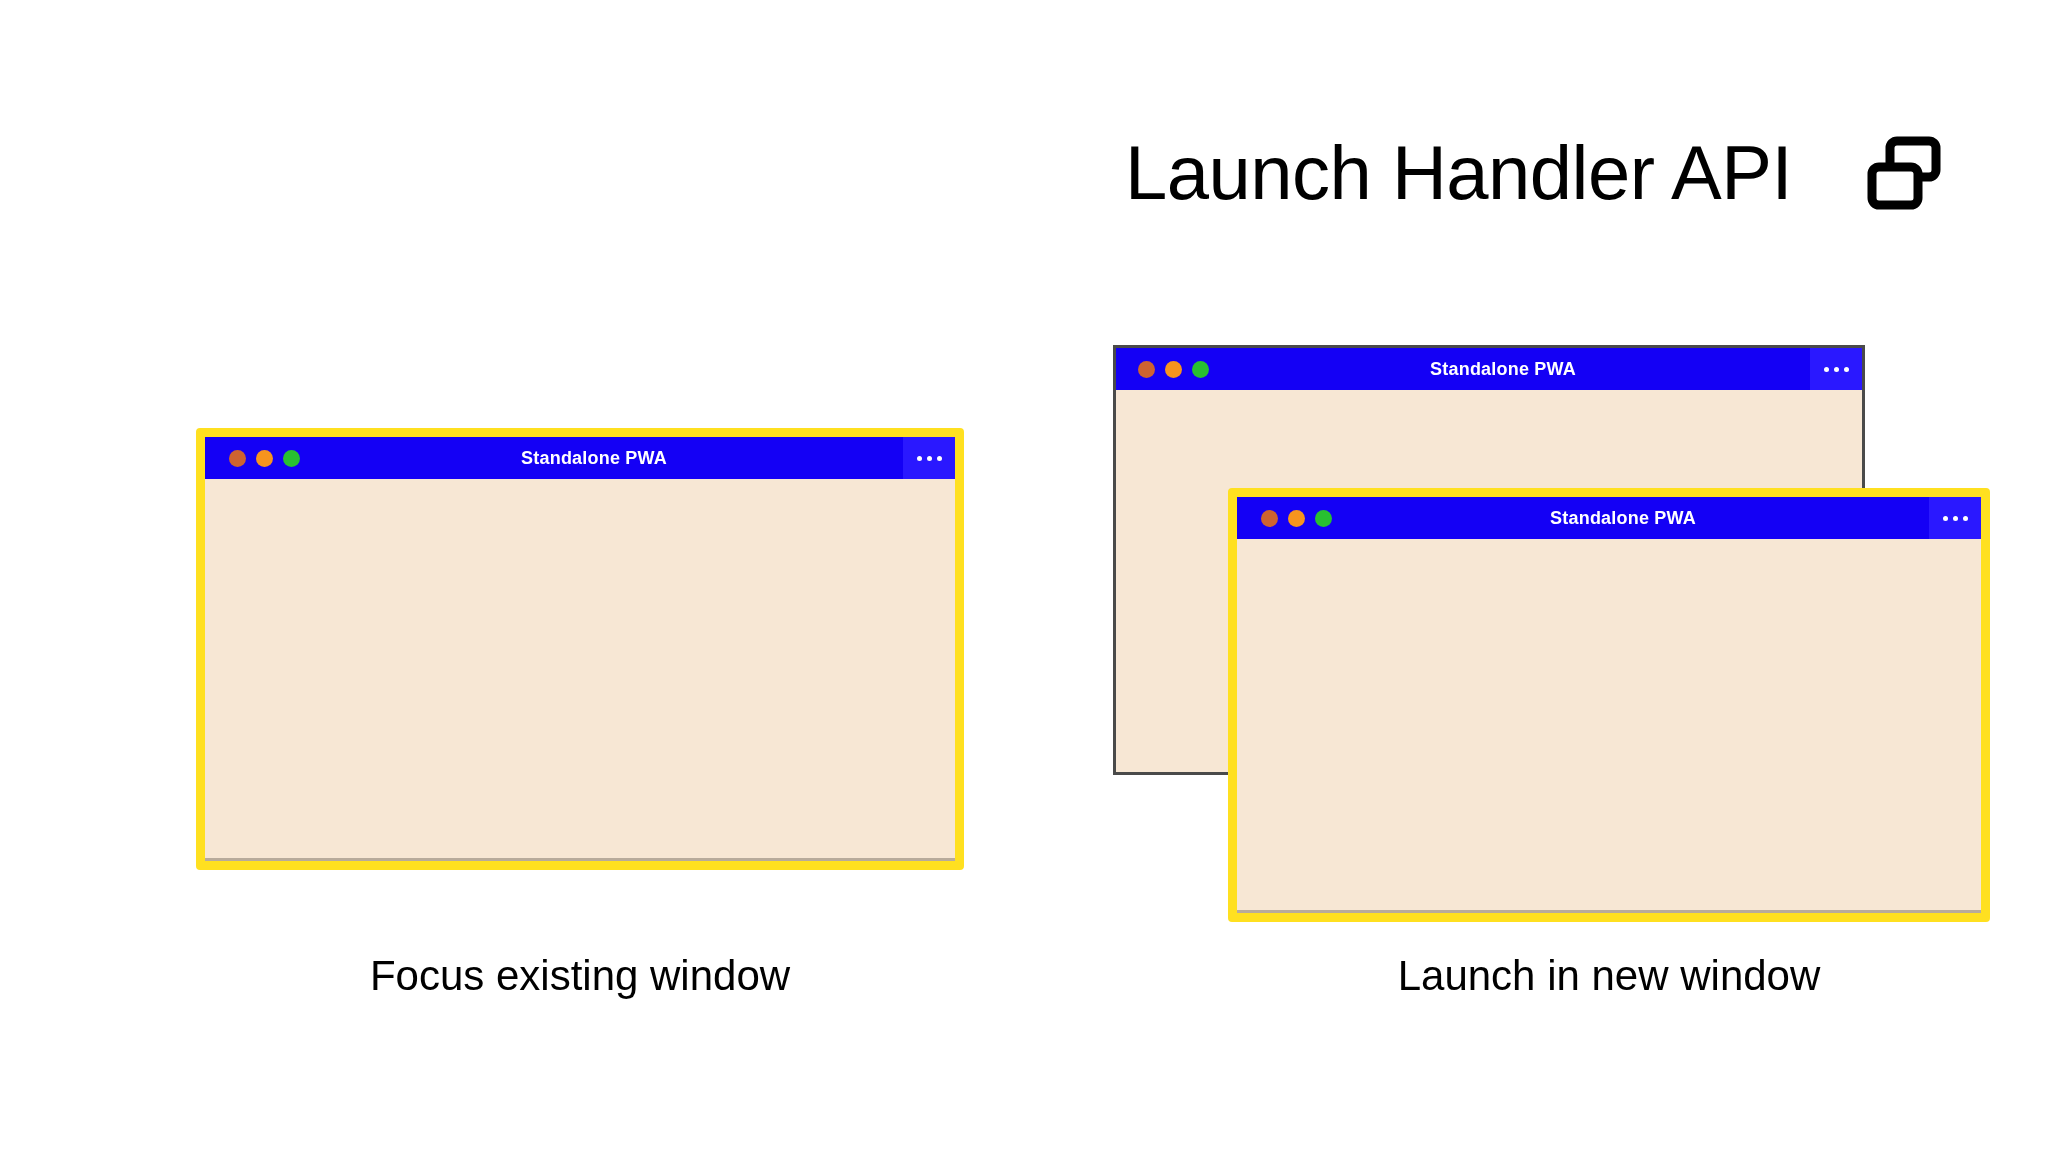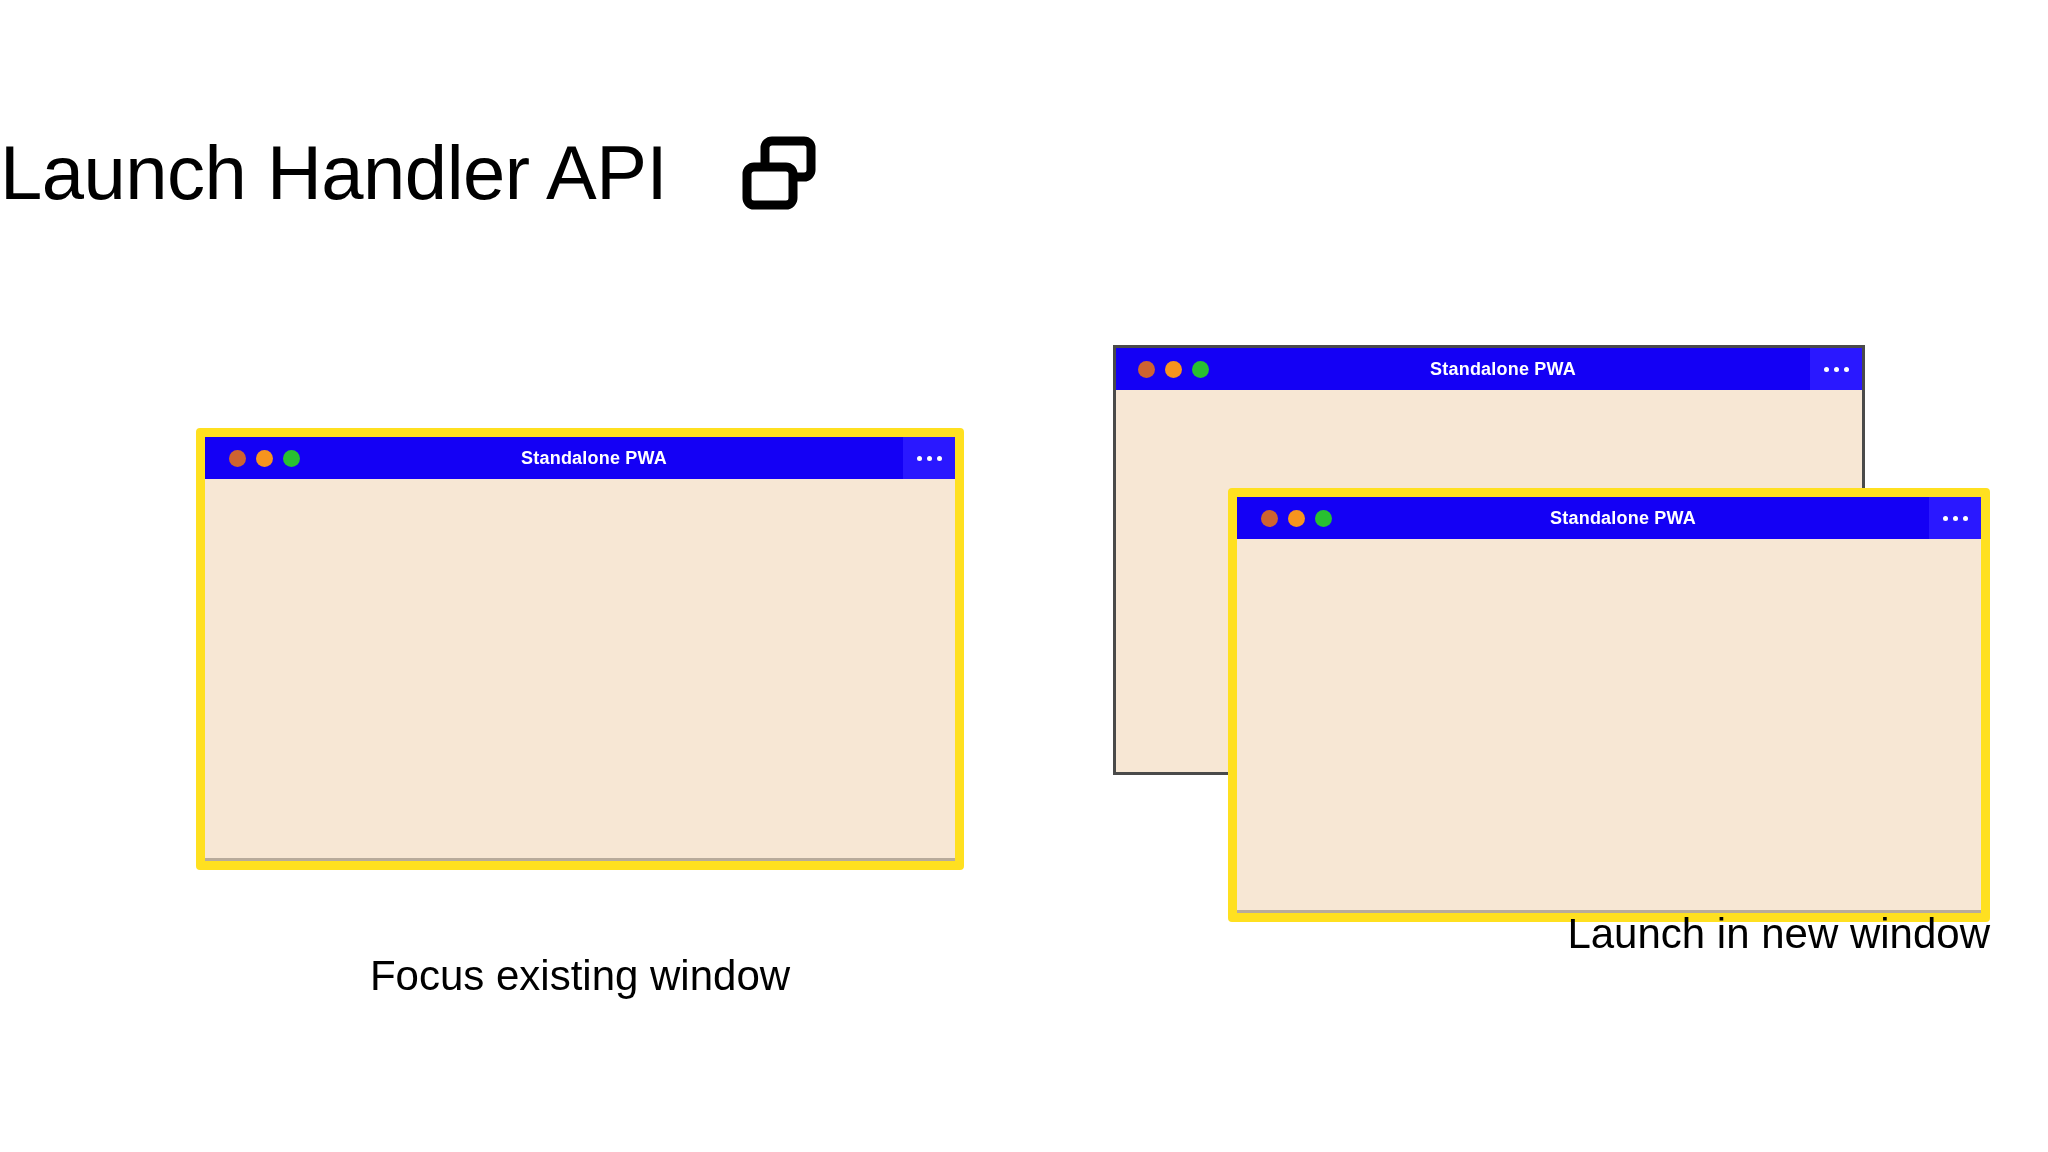--- a/index.html
+++ b/index.html
@@ -17,21 +17,21 @@
 
   
   .header {
     position: absolute;
     left: 0;
     top: 118px;
     width: 1944px;
     height: 110px;
     display: flex;
     align-items: center;
-    justify-content: flex-start;
+    justify-content: flex-end;
     gap: 72px;
   }
   .header-title {
     font-size: 76px;
     font-weight: 400;
     color: #000000;
     letter-spacing: -0.5px;
     line-height: 1;
     white-space: nowrap;
   }
@@ -179,22 +179,21 @@
     white-space: nowrap;
   }
   #caption-focus {
     left: 196px;
     width: 768px;
     top: 955px;
   }
   #caption-new {
     left: 1228px;
     width: 762px;
-    top: 913px;
-    text-align: right;
+    top: 955px;
   }
 </style>
 </head>
 <body>
 
 <div class="header">
   <div class="header-title">Launch Handler API</div>
   <span class="header-icon">
     <svg viewBox="0 0 80 80" width="80" height="80" aria-hidden="true">
       <rect x="26" y="8" width="46" height="36" rx="7" ry="7" fill="none" stroke="#000000" stroke-width="9"></rect>

